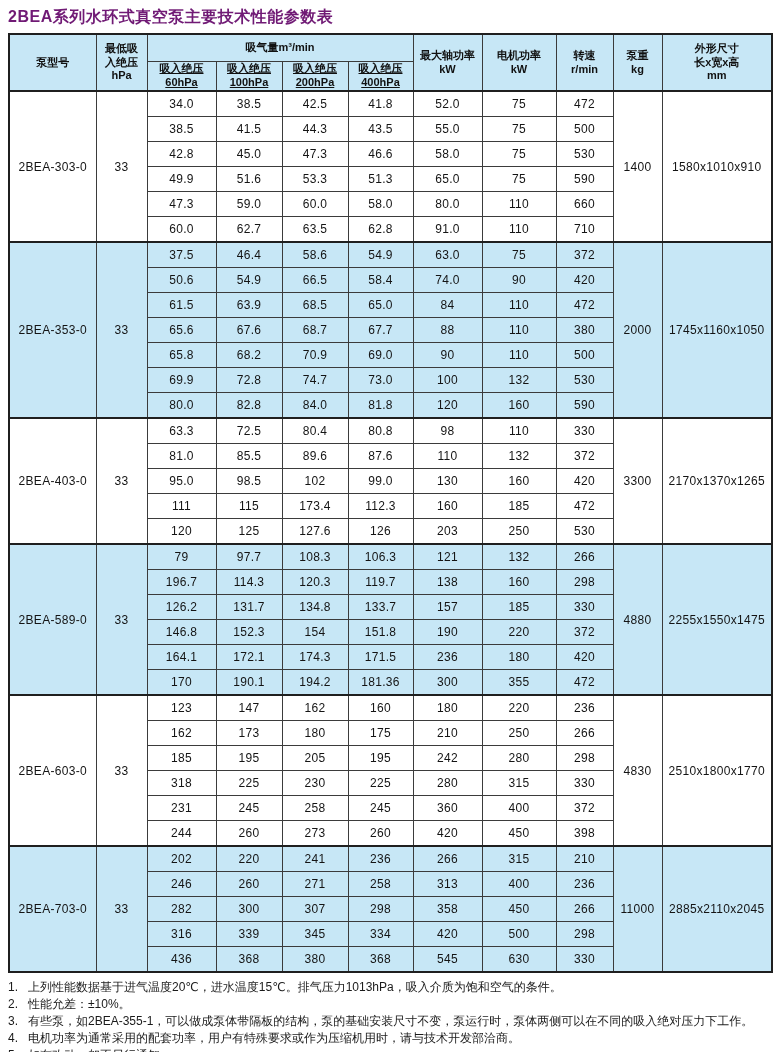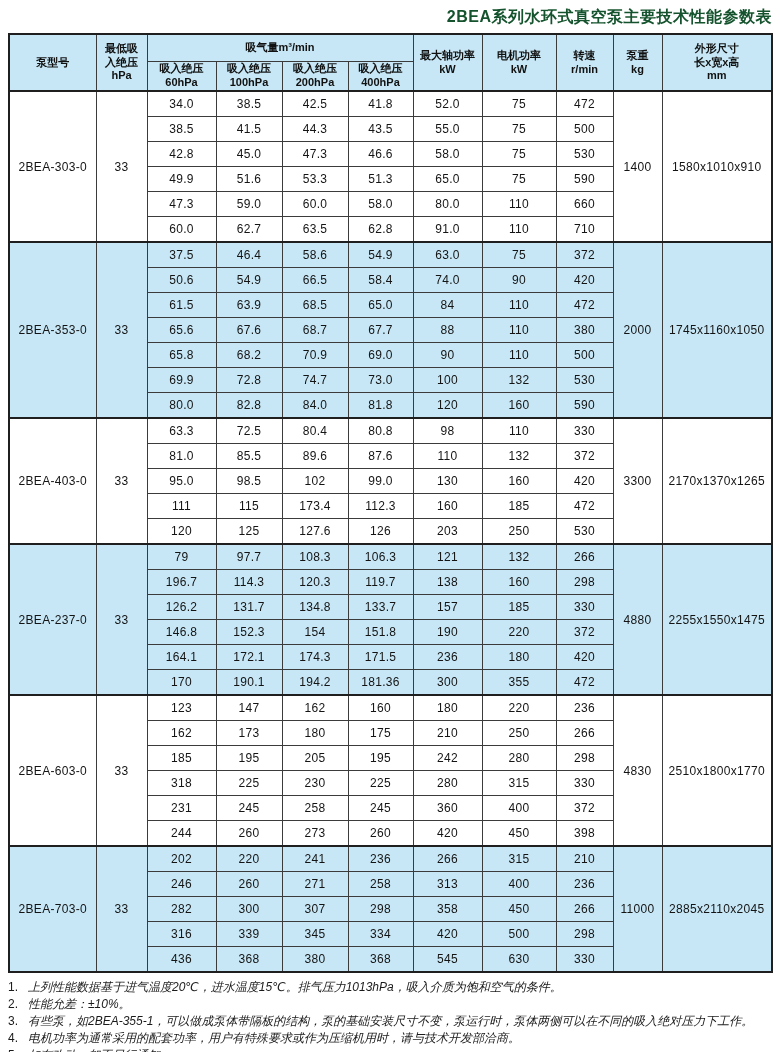--- a/index.html
+++ b/index.html
@@ -6,24 +6,23 @@
   body {
     width:780px;
     font-family:"Liberation Sans","DejaVu Sans",sans-serif;
     color:#1a1a1a;
     -webkit-font-smoothing:antialiased;
   }
   .page { padding:7px 8px 0 8px; }
   .title {
     font-size:16px;
     font-weight:bold;
-    color:#14532d;
+    color:#701a75;
     margin:0 0 5px 0;
     letter-spacing:0.5px;
-    text-align:right;
   }
   table.spec {
     border-collapse:collapse;
     table-layout:fixed;
     width:764px;
     border:2px solid #1f1f1f;
     text-align:center;
   }
   .spec th, .spec td {
     border:1px solid #3b3b3b;
@@ -33,42 +32,42 @@
   }
   .spec thead th {
     background:#c7e7f6;
     font-size:11px;
     font-weight:bold;
     line-height:1.25;
     white-space:pre-line;
     color:#111;
   }
   .spec thead tr.h-top th { height:26px; }
-  .spec thead tr.h-sub th { height:28px; }
+  .spec thead tr.h-sub th { height:28px;text-decoration:underline; }
   .spec tbody td {
     font-size:12px;
     height:24px;
     color:#141414;
     letter-spacing:0.3px;
   }
   tr.g-white td { background:#ffffff; }
   tr.g-blue  td { background:#c7e7f6; }
   tr.group-start td { border-top:2px solid #1f1f1f; }
   td.model-cell { letter-spacing:0.2px; }
   .notes {
     margin:6px 0 0 0;
     padding:0;
     list-style:none;
     font-size:12px;
     line-height:17px;
     color:#1a1a1a;
   }
   .note { display:flex; }
   .note-num { flex:0 0 20px; }
-  .note-text { flex:1;font-style:italic; }
+  .note-text { flex:1; }
 </style>
 </head>
 <body>
 
 <div class="page">
 
   <h1 class="title">2BEA系列水环式真空泵主要技术性能参数表</h1>
 
   <table class="spec">
     <colgroup>
@@ -283,21 +282,21 @@
         <tr class="g-white">
           <td class="value-cell">120</td>
           <td class="value-cell">125</td>
           <td class="value-cell">127.6</td>
           <td class="value-cell">126</td>
           <td class="value-cell">203</td>
           <td class="value-cell">250</td>
           <td class="value-cell">530</td>
         </tr>
         <tr class="g-blue group-start">
-          <td rowspan="6" class="model-cell">2BEA-237-0</td>
+          <td rowspan="6" class="model-cell">2BEA-589-0</td>
           <td rowspan="6" class="min-pressure-cell">33</td>
           <td class="value-cell">79</td>
           <td class="value-cell">97.7</td>
           <td class="value-cell">108.3</td>
           <td class="value-cell">106.3</td>
           <td class="value-cell">121</td>
           <td class="value-cell">132</td>
           <td class="value-cell">266</td>
           <td rowspan="6" class="weight-cell">4880</td>
           <td rowspan="6" class="dimensions-cell">2255x1550x1475</td>

